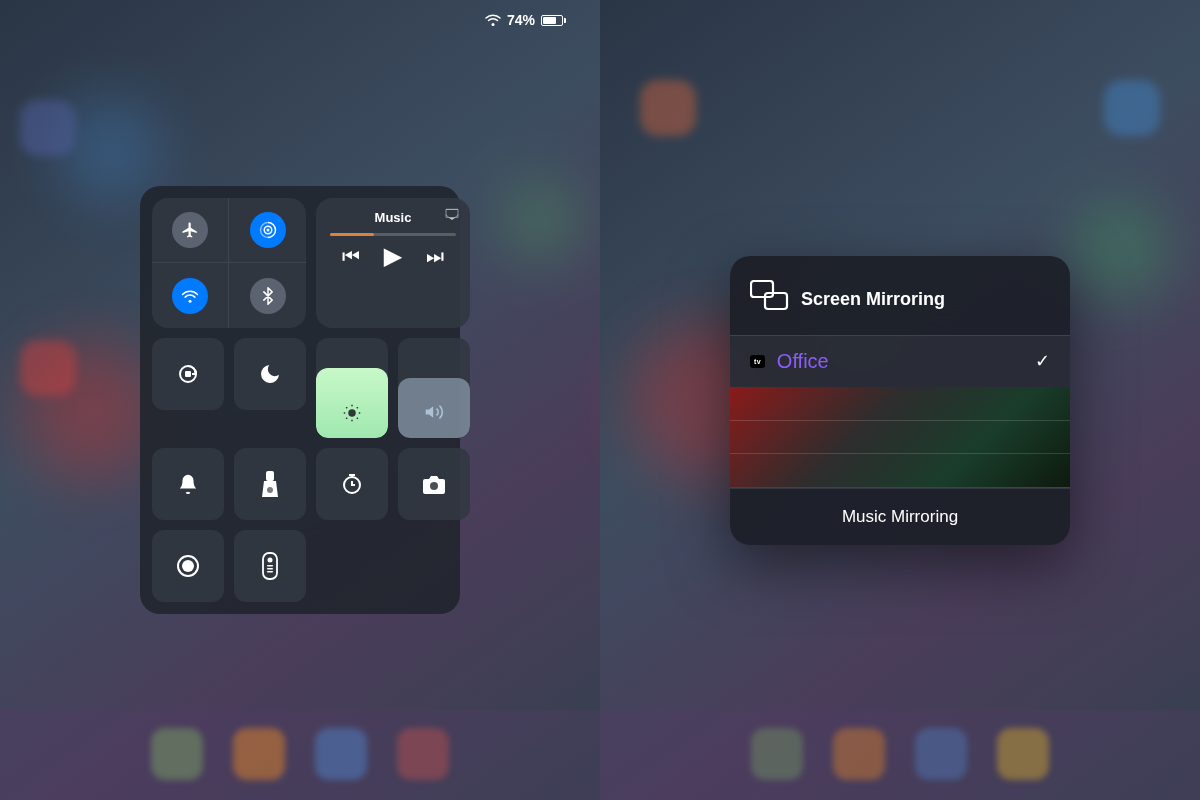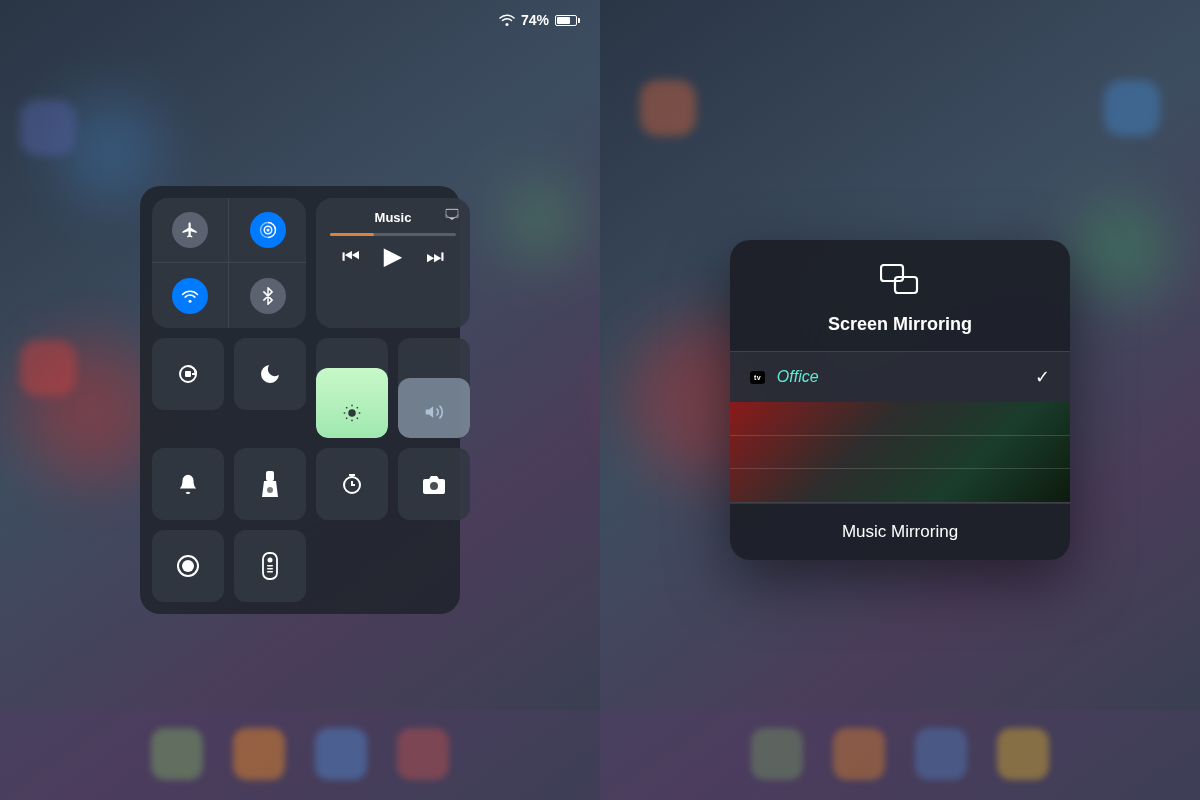--- a/index.html
+++ b/index.html
@@ -37,21 +37,21 @@
       position: relative;
       display: flex;
       align-items: center;
       justify-content: center;
     }
 
     
     .status-bar {
       position: absolute;
       top: 12px;
-      right: 20px;
+      right: 34px;
       display: flex;
       align-items: center;
       gap: 6px;
       color: #fff;
       font-size: 14px;
       font-weight: 600;
       z-index: 10;
     }
 
     
@@ -256,21 +256,21 @@
       background: rgba(28, 32, 40, 0.95);
       backdrop-filter: blur(40px);
       border-radius: 20px;
       width: 340px;
       overflow: hidden;
       box-shadow: 0 20px 60px rgba(0,0,0,0.5);
     }
 
     .mirror-header {
       display: flex;
-      flex-direction: column;
+      flex-direction: row;
       align-items: center;
       padding: 24px 20px 16px;
       gap: 11px;
     }
 
     .mirror-icon {
       font-size: 30px;
       color: white;
     }
 
@@ -298,25 +298,24 @@
       background: black;
       color: white;
       font-size: 8px;
       font-weight: 700;
       padding: 2px 4px;
       border-radius: 3px;
       letter-spacing: 0.3px;
     }
 
     .device-name {
-      color: #5eead4;
-      font-size: 16px;
+      color: #8b5cf6;
+      font-size: 20px;
       font-weight: 500;
       flex: 1;
-      font-style: italic;
     }
 
     .checkmark {
       color: white;
       font-size: 18px;
       font-weight: 300;
     }
 
     
     .mirror-preview {

